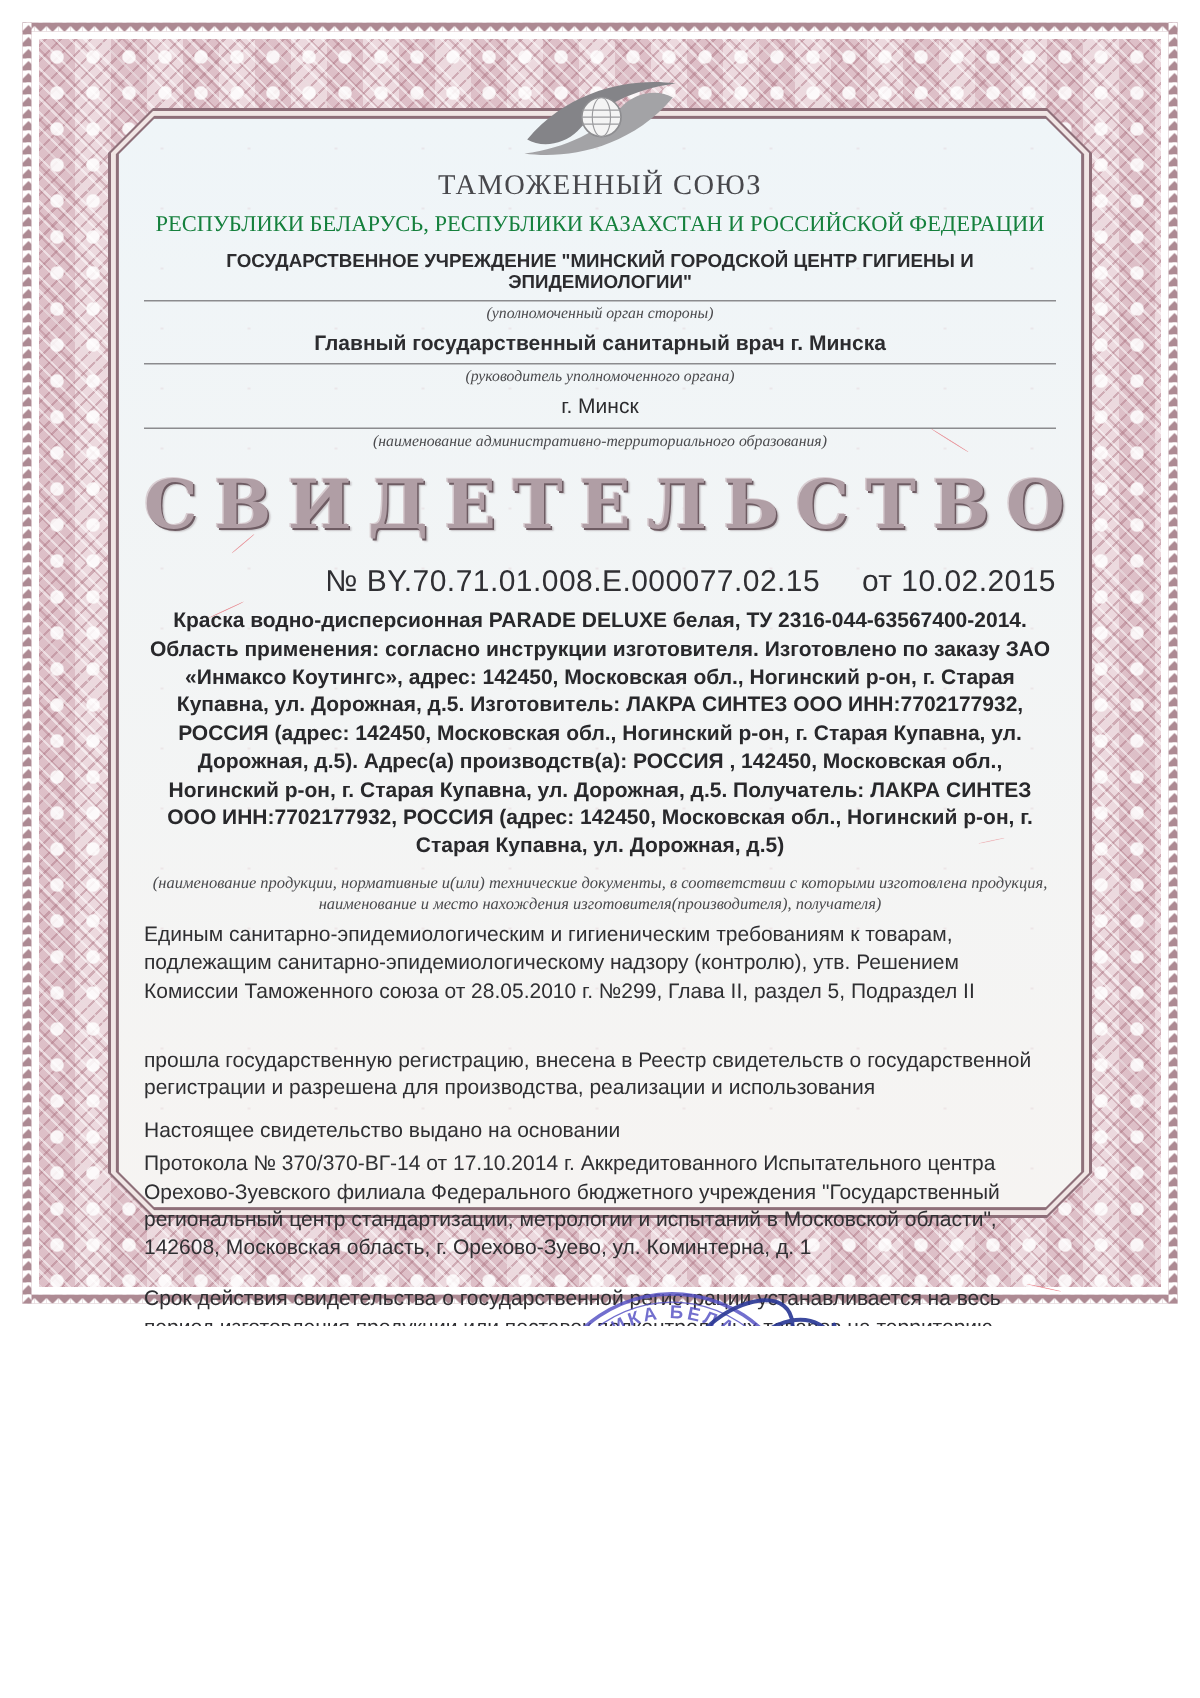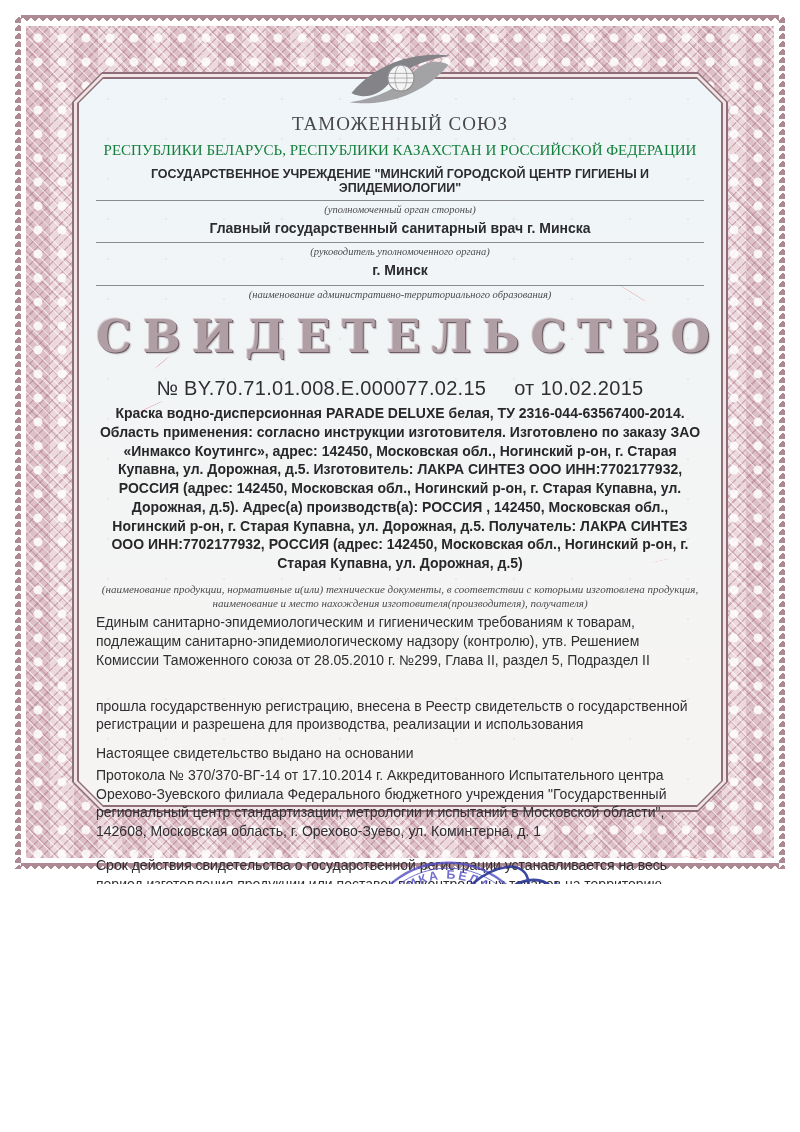--- a/index.html
+++ b/index.html
@@ -45,27 +45,27 @@
 
   
   .content{position:absolute;left:96px;width:608px;top:50px;z-index:3;text-align:center;color:#333;}
 
   .emblem{display:block;margin:0 auto;}
   .h-union{font-family:"Liberation Serif",serif;font-size:19px;letter-spacing:1px;color:#48484c;margin-top:5px;}
   .h-members{font-family:"Liberation Serif",serif;font-size:15px;color:#15803d;margin-top:7px;}
   .h-inst{font-size:12.5px;font-weight:bold;color:#2c2c2f;margin-top:8px;padding-bottom:5px;border-bottom:1px solid #8b8b8e;}
   .cap{font-family:"Liberation Serif",serif;font-style:italic;font-size:10.5px;color:#4a4a4d;margin-top:3px;}
   .h-off{font-size:14px;font-weight:bold;color:#2c2c2f;margin-top:5px;padding-bottom:6px;border-bottom:1px solid #8b8b8e;}
-  .h-city{font-size:14px;font-weight:bold;color:#2c2c2f;margin-top:5px;padding-bottom:7px;border-bottom:1px solid #8b8b8e;}
+  .h-city{font-size:14px;font-weight:normal;color:#2c2c2f;margin-top:5px;padding-bottom:7px;border-bottom:1px solid #8b8b8e;}
 
   .big-title{font-family:"DejaVu Serif",serif;font-weight:bold;font-size:45px;letter-spacing:11px;
      color:#b09ea5;margin-top:10px;
      text-shadow:1px 1px 0 #6e5c63,-1px -1px 0 #d8cdd1,2px 2px 1px rgba(110,92,99,.3);}
   .sub-title{font-size:27px;color:#8c8c91;margin-top:2px;letter-spacing:.5px;}
-  .num-line{font-size:20px;color:#2f2f33;margin-top:14px;letter-spacing:.3px;}
+  .num-line{font-size:20px;color:#2f2f33;margin-top:14px;letter-spacing:.3px;text-align:right;}
   .num-line .date{margin-left:22px;}
 
   .left{text-align:left;}
   .body-t{font-size:14px;line-height:1.34;color:#2f2f32;}
   .bold-t{font-weight:bold;color:#28282b;}
   .prod-label{margin-top:19px;}
   .prod-text{margin-top:4px;}
   .prod-cap{font-size:11px;margin-top:9px;line-height:1.3;}
   .conform-label{margin-top:15px;}
   .conform-text{margin-top:3px;}

